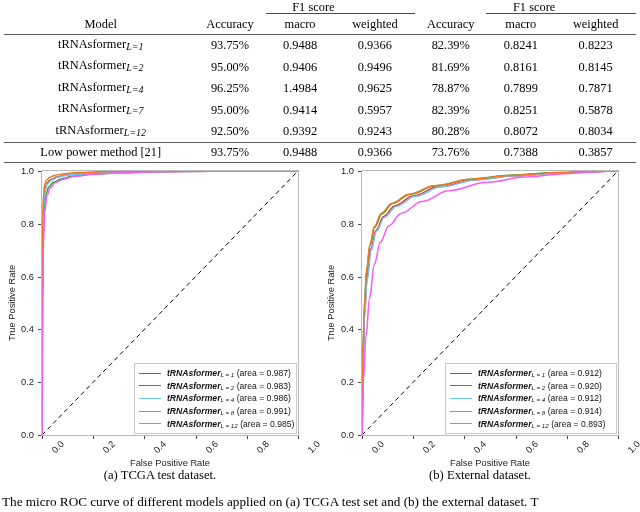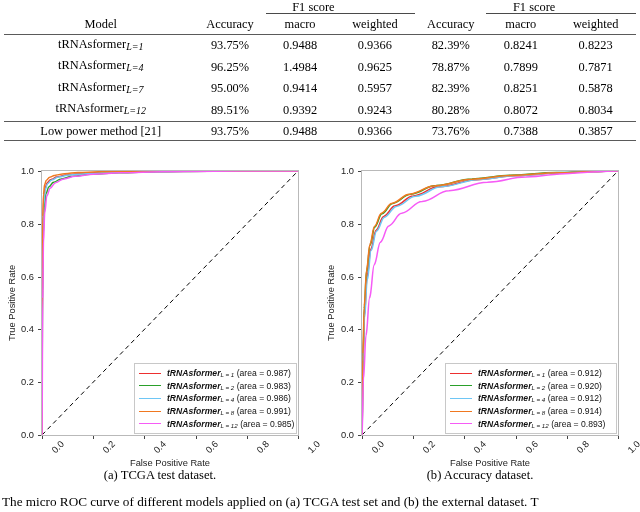--- a/index.html
+++ b/index.html
@@ -102,40 +102,49 @@
         <tr class="data">
           <td class="model-cell"><span>tRNAsformer</span><span class="sub">L=1</span></td>
           <td>93.75%</td>
           <td>0.9488</td>
           <td>0.9366</td>
           <td>82.39%</td>
           <td>0.8241</td>
           <td>0.8223</td>
         </tr>
         <tr class="data">
+          <td class="model-cell"><span>tRNAsformer</span><span class="sub">L=2</span></td>
+          <td>95.00%</td>
+          <td>0.9406</td>
+          <td>0.9496</td>
+          <td>81.69%</td>
+          <td>0.8161</td>
+          <td>0.8145</td>
+        </tr>
+        <tr class="data">
           <td class="model-cell"><span>tRNAsformer</span><span class="sub">L=4</span></td>
           <td>96.25%</td>
           <td>1.4984</td>
           <td>0.9625</td>
           <td>78.87%</td>
           <td>0.7899</td>
           <td>0.7871</td>
         </tr>
         <tr class="data">
           <td class="model-cell"><span>tRNAsformer</span><span class="sub">L=7</span></td>
           <td>95.00%</td>
           <td>0.9414</td>
           <td>0.5957</td>
           <td>82.39%</td>
           <td>0.8251</td>
           <td>0.5878</td>
         </tr>
         <tr class="data">
           <td class="model-cell rule-mid"><span>tRNAsformer</span><span class="sub">L=12</span></td>
-          <td class="rule-mid">89.51%</td>
+          <td class="rule-mid">92.50%</td>
           <td class="rule-mid">0.9392</td>
           <td class="rule-mid">0.9243</td>
           <td class="rule-mid">80.28%</td>
           <td class="rule-mid">0.8072</td>
           <td class="rule-mid">0.8034</td>
         </tr>
         <tr class="data">
           <td class="model-cell rule-bot">Low power method [21]</td>
           <td class="rule-bot">93.75%</td>
           <td class="rule-bot">0.9488</td>
@@ -272,18 +281,18 @@
           </div>
           <div class="legend-row">
             <span class="swatch" style="border-top-color: rgb(240, 120, 32);"></span>
             <span class="legend-text"><i>tRNAsformer</i><span class="ls">L = 8</span> (area = 0.914)</span>
           </div>
           <div class="legend-row">
             <span class="swatch" style="border-top-color: rgb(246, 91, 246);"></span>
             <span class="legend-text"><i>tRNAsformer</i><span class="ls">L = 12</span> (area = 0.893)</span>
           </div>
         </div>
-      <div class="subcap">(b) Accuracy dataset.</div>
+      <div class="subcap">(b) External dataset.</div>
     </div>
   </div>
 
   <div class="maincap">The micro ROC curve of different models applied on (a) TCGA test set and (b) the external dataset. T</div>
 </div>
 
 </body></html>

